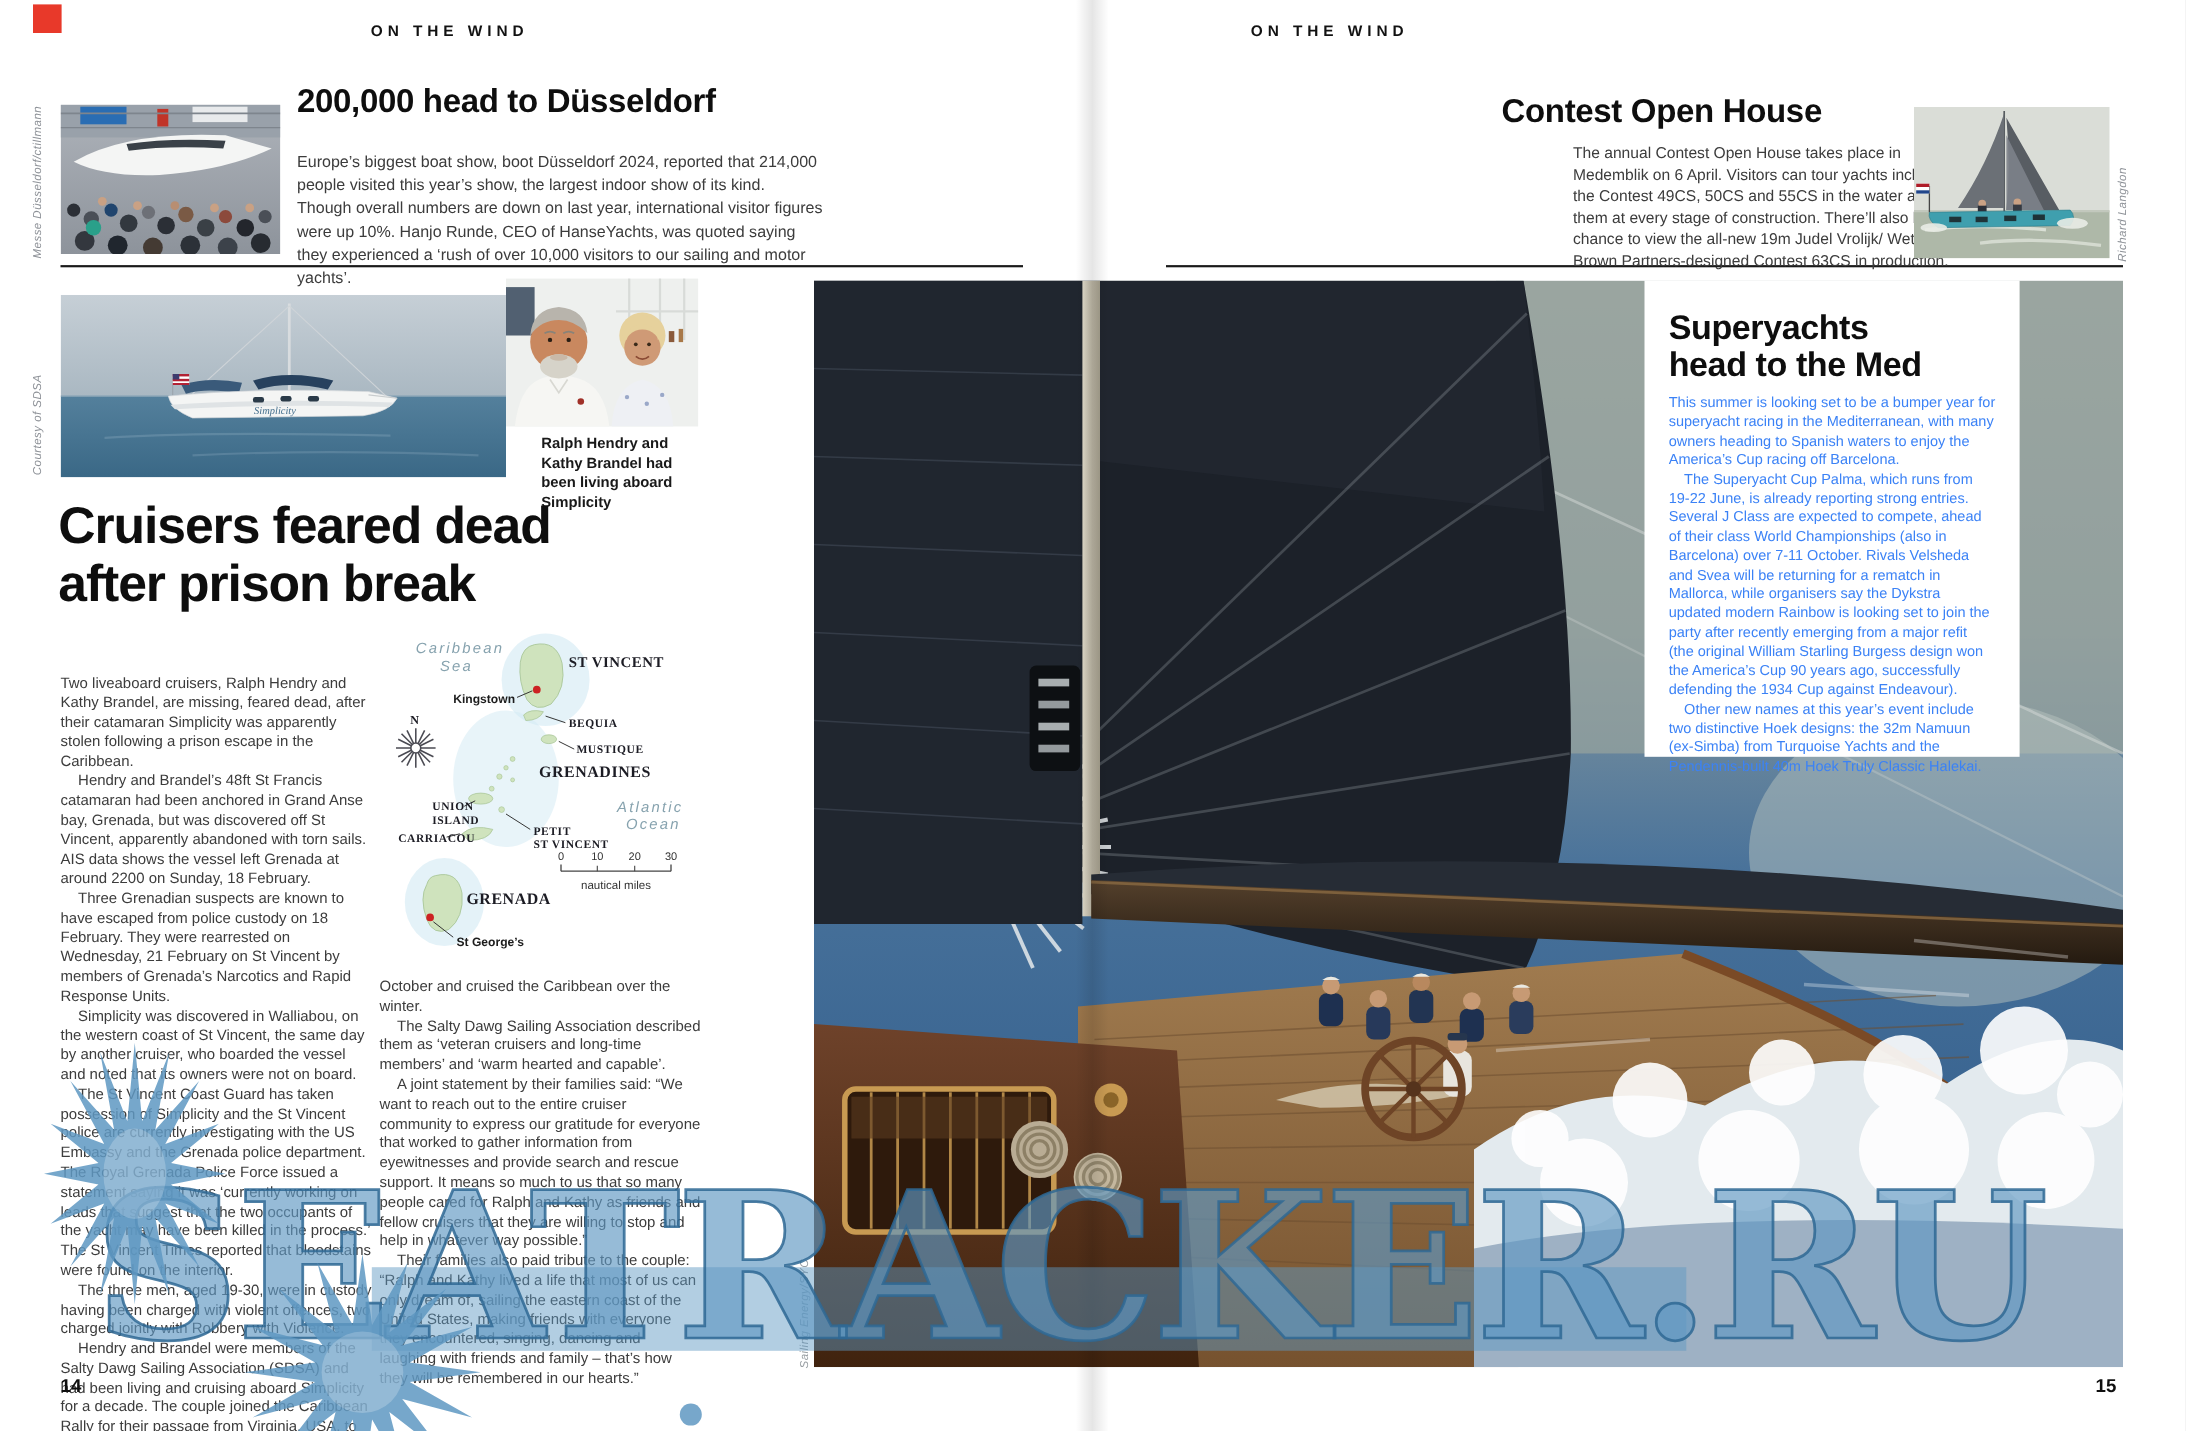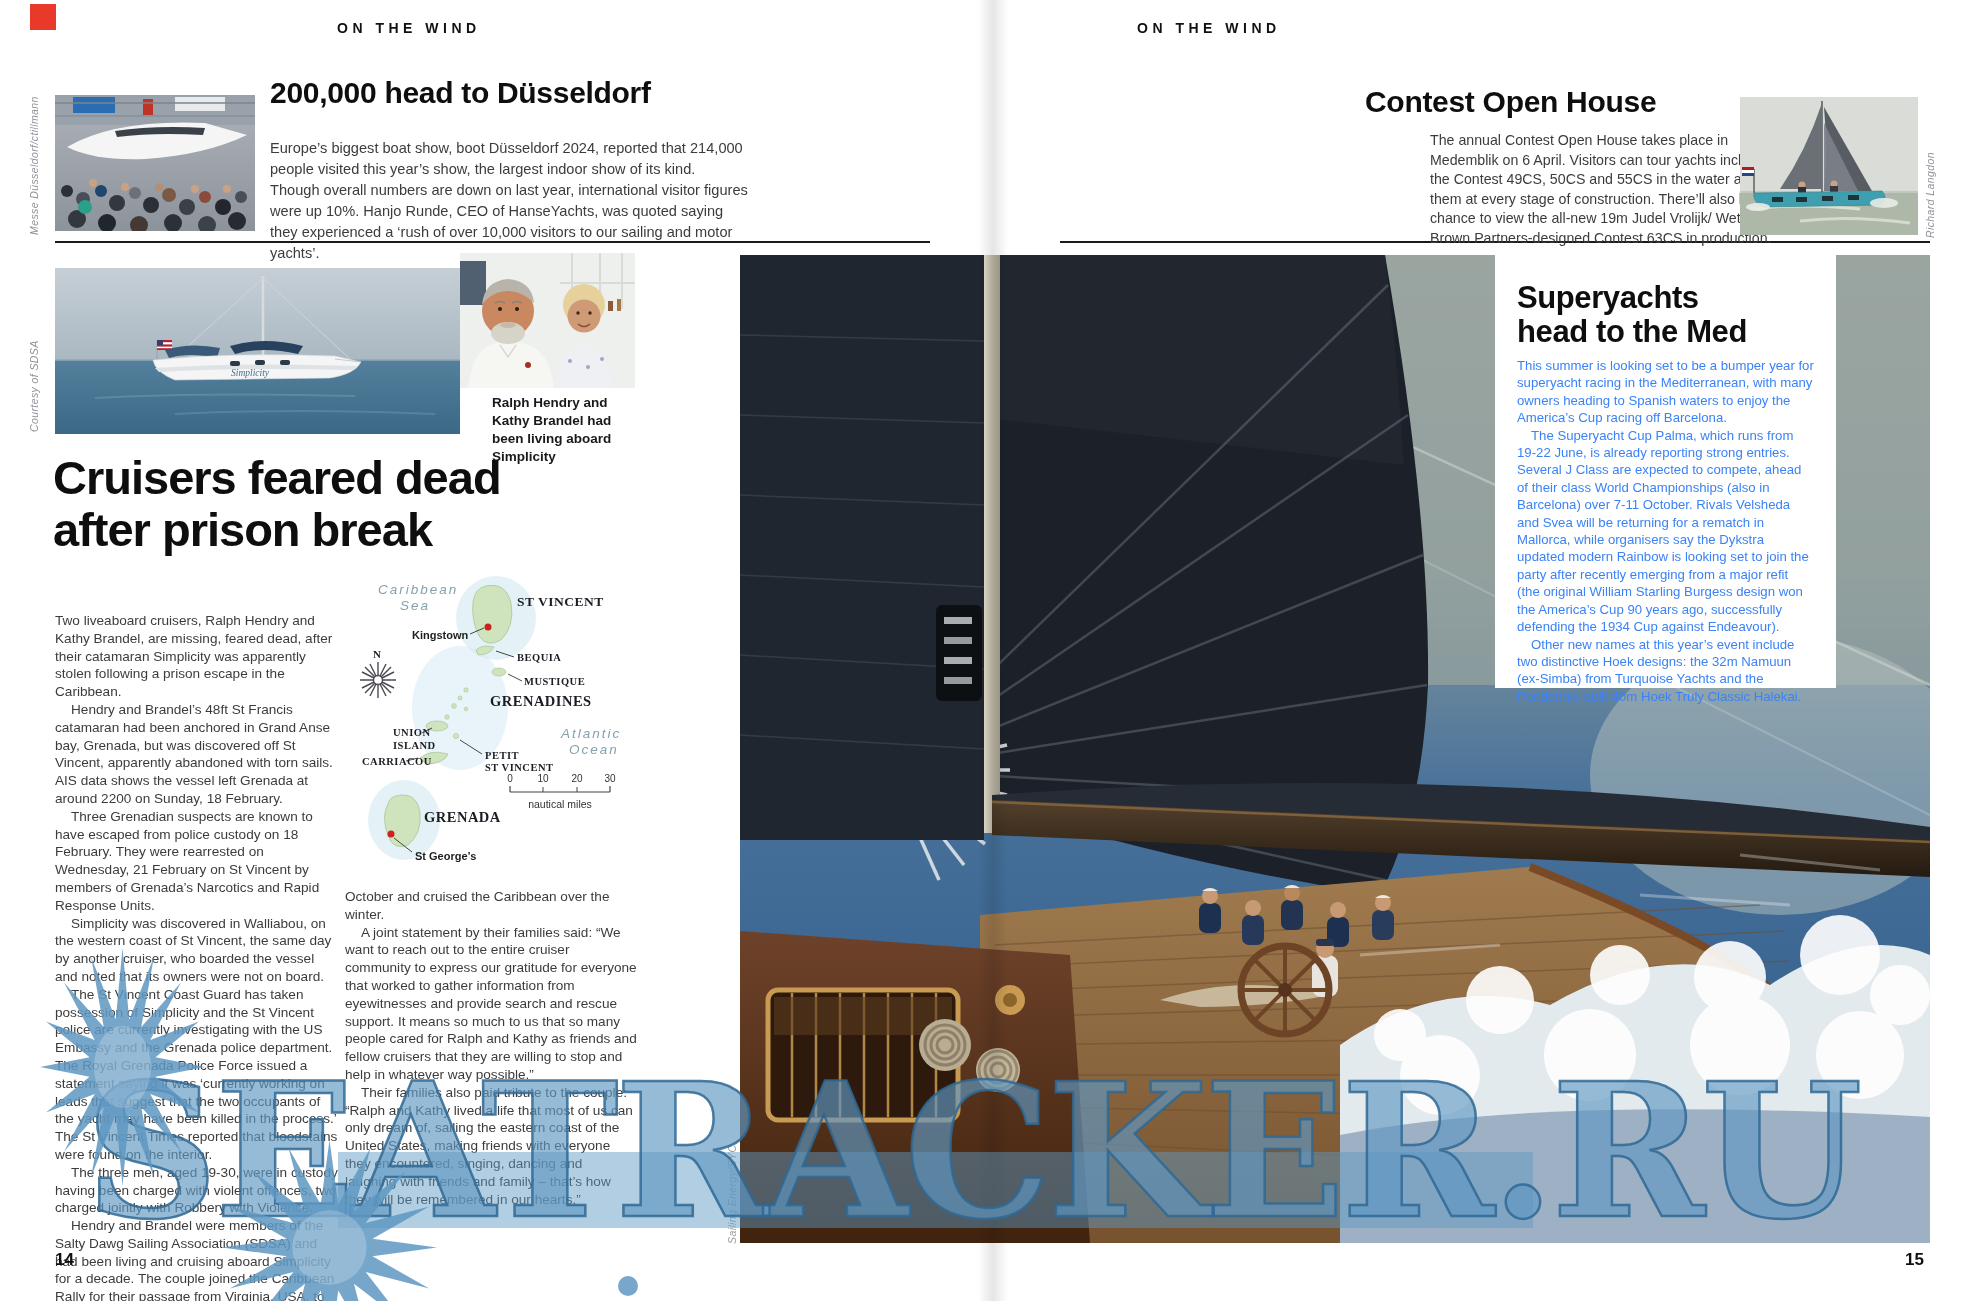--- a/index.html
+++ b/index.html
@@ -323,20 +323,21 @@
       <text x="137" y="191" class="mserif" font-size="10.5">PETIT</text>
       <text x="137" y="203" class="mserif" font-size="10.5">ST VINCENT</text>
       <text x="14" y="197" class="mserif" font-size="10.5">CARRIACOU</text>
       <text x="76" y="254" class="mserif" font-size="14.5">GRENADA</text>
       <text x="67" y="292" class="mtown">St George’s</text>
     </svg>
   </div>
 
   <div class="abs col" style="left:345px;top:888px;width:292px;">
     <p>October and cruised the Caribbean over the winter.</p>
+    <p>The Salty Dawg Sailing Association described them as ‘veteran cruisers and long-time members’ and ‘warm hearted and capable’.</p>
     <p>A joint statement by their families said: “We want to reach out to the entire cruiser community to express our gratitude for everyone that worked to gather information from eyewitnesses and provide search and rescue support. It means so much to us that so many people cared for Ralph and Kathy as friends and fellow cruisers that they are willing to stop and help in whatever way possible.”</p>
     <p>Their families also paid tribute to the couple: “Ralph and Kathy lived a life that most of us can only dream of, sailing the eastern coast of the United States, making friends with everyone they encountered, singing, dancing and laughing with friends and family – that’s how they will be remembered in our hearts.”</p>
   </div>
 
   <div class="abs photo" style="left:740px;top:255px;width:1190px;height:988px;z-index:1;">
     <svg width="1190" height="988" viewBox="0 0 1190 988" preserveAspectRatio="none">
       <defs>
         <linearGradient id="og" x1="0" y1="0" x2="0" y2="1">
           <stop offset="0" stop-color="#9fa9a4"></stop>
             <stop offset=".32" stop-color="#84979e"></stop>

